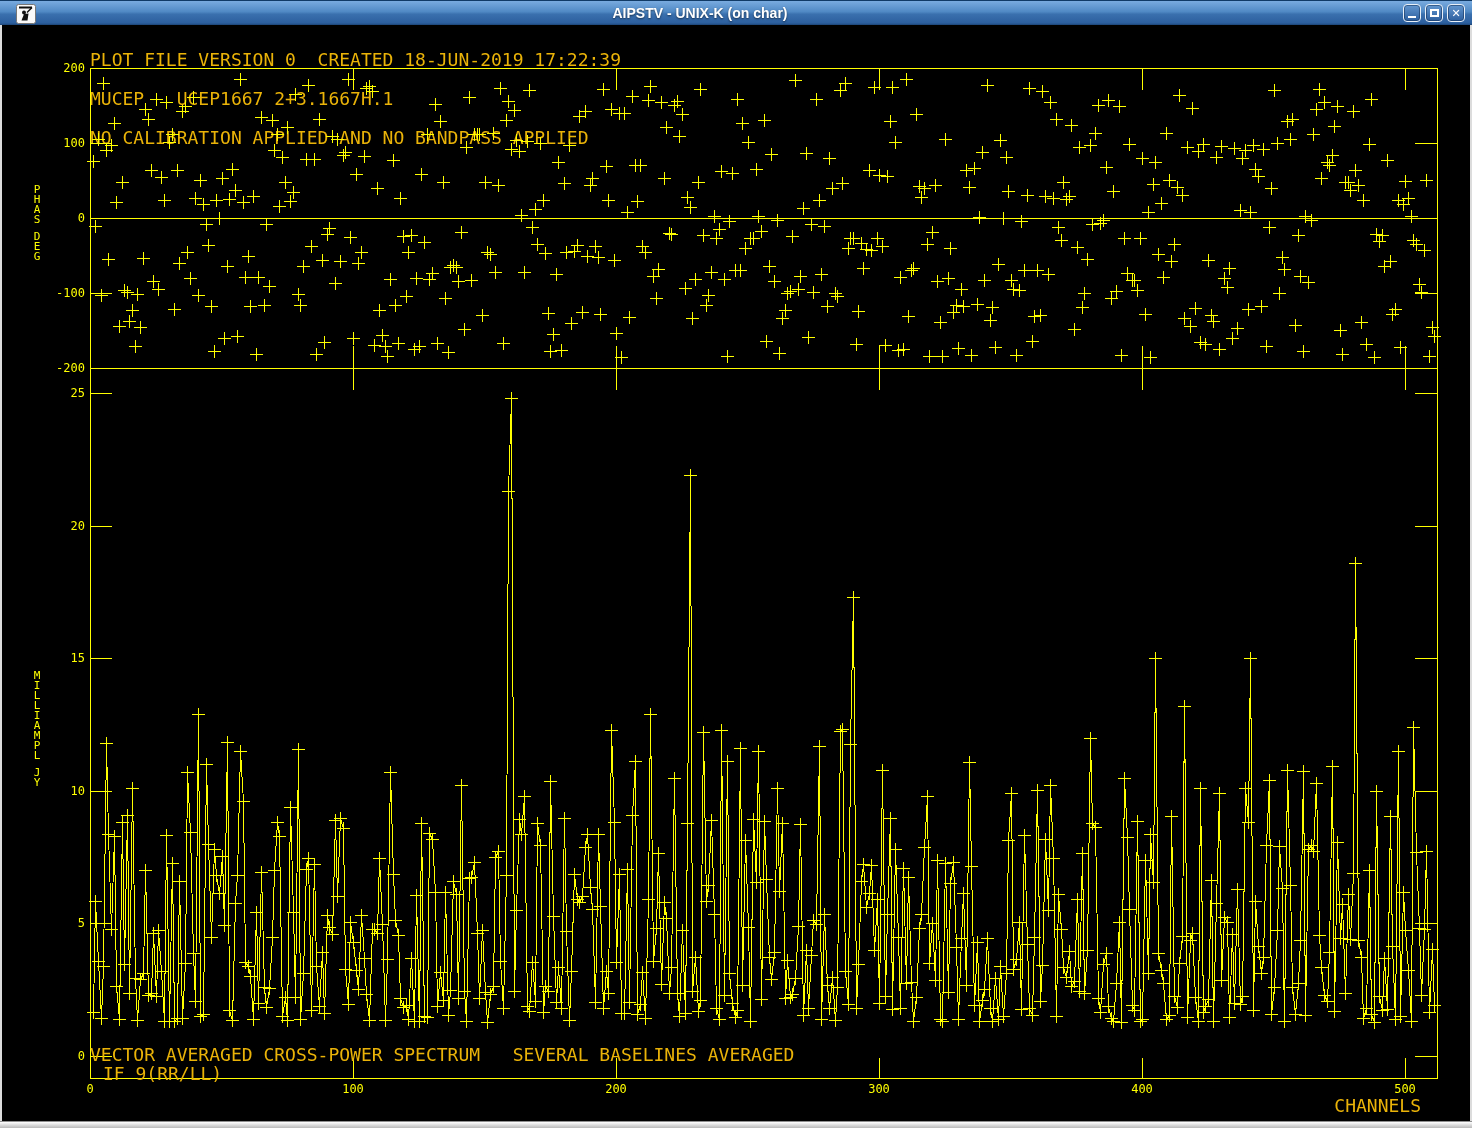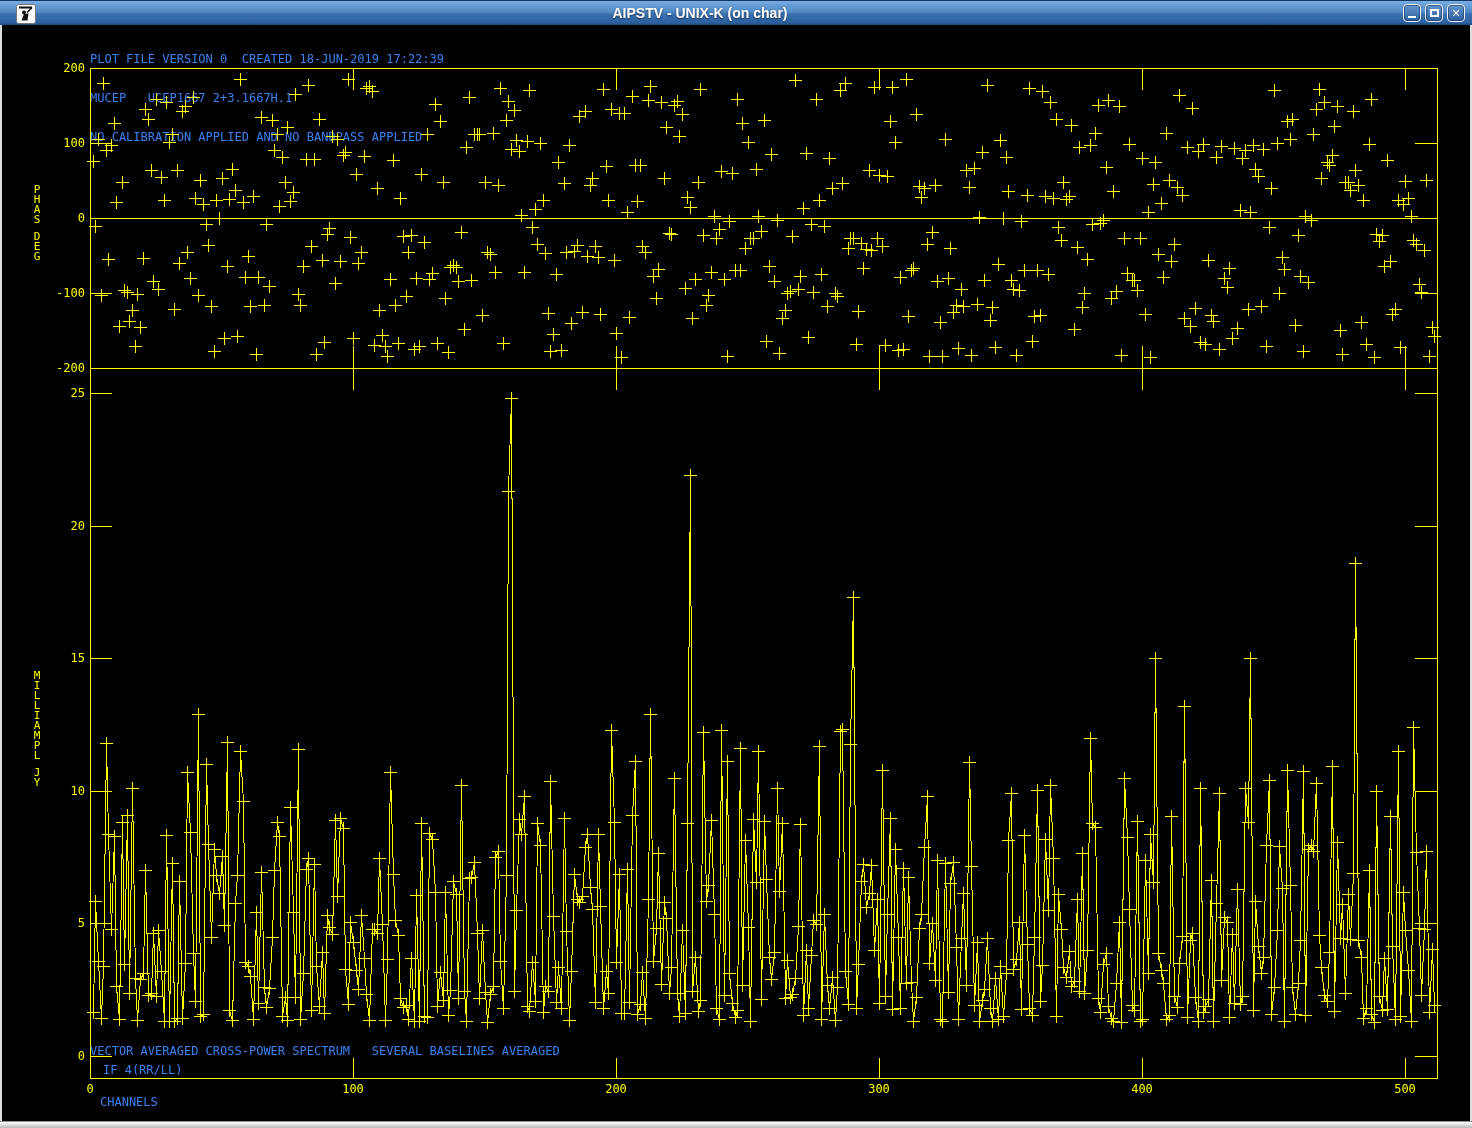--- a/index.html
+++ b/index.html
@@ -21,24 +21,24 @@
   .glyph-min{width:8px;height:2px;background:#fff;margin-top:8px;}
   .glyph-max{width:9px;height:8px;border:2px solid #fff;box-sizing:border-box;}
   .glyph-close{color:#fff;font-size:11px;font-weight:bold;line-height:1;
     font-family:"DejaVu Sans",sans-serif;}
   
   .frame-left,.frame-right{position:absolute;top:25px;bottom:7px;width:2px;background:#dcdcdc;z-index:5;}
   .frame-left{left:0;}  .frame-right{right:0;}
   .frame-bottom{position:absolute;left:0;right:0;bottom:0;height:7px;z-index:5;box-sizing:border-box;
     background:linear-gradient(#ffffff,#b9b9b9);border-top:1px solid #8f8f8f;}
   
-  .ytext{color:#3b82f6;font-size:12px;white-space:pre;}
+  .ytext{color:#eab308;font-size:18px;white-space:pre;}
   .hdr{position:absolute;left:90px;top:27px;line-height:13px;}
   .if-label{position:absolute;left:103px;top:1063px;}
-  .xaxis-label{position:absolute;left:100px;width:1347px;top:1095px;text-align:left;}
+  .xaxis-label{position:absolute;left:74px;width:1347px;top:1095px;text-align:right;}
   .footer{position:absolute;left:90px;top:1044px;}
   .vlabel{position:absolute;width:16px;display:flex;flex-direction:column;align-items:center;
     color:#ffff00;font-size:11px;}
   .vlabel span{display:block;height:10px;line-height:10px;}
   .vlabel span.sp{height:7px;}
   #vlabel-phase{left:29px;top:185px;}
   #vlabel-amp{left:29px;top:671px;}
   svg#plot{position:absolute;left:0;top:0;}
   svg#plot text{font-family:"DejaVu Sans Mono",monospace;font-size:12px;}
 </style>
@@ -165,20 +165,20 @@
       <span>I</span>
       <span>A</span>
       <span>M</span>
       <span>P</span>
       <span>L</span>
       <span class="sp"></span>
       <span>J</span>
       <span>Y</span>
     </div>
 
-  <div class="if-label ytext">IF 4(RR/LL)</div>
+  <div class="if-label ytext">IF 9(RR/LL)</div>
   <div class="xaxis-label ytext">CHANNELS</div>
   <div class="footer ytext">VECTOR AVERAGED CROSS-POWER SPECTRUM   SEVERAL BASELINES AVERAGED</div>
 
   <div class="frame-left"></div>
   <div class="frame-right"></div>
   <div class="frame-bottom"></div>
 </div>
 
 </body></html>

